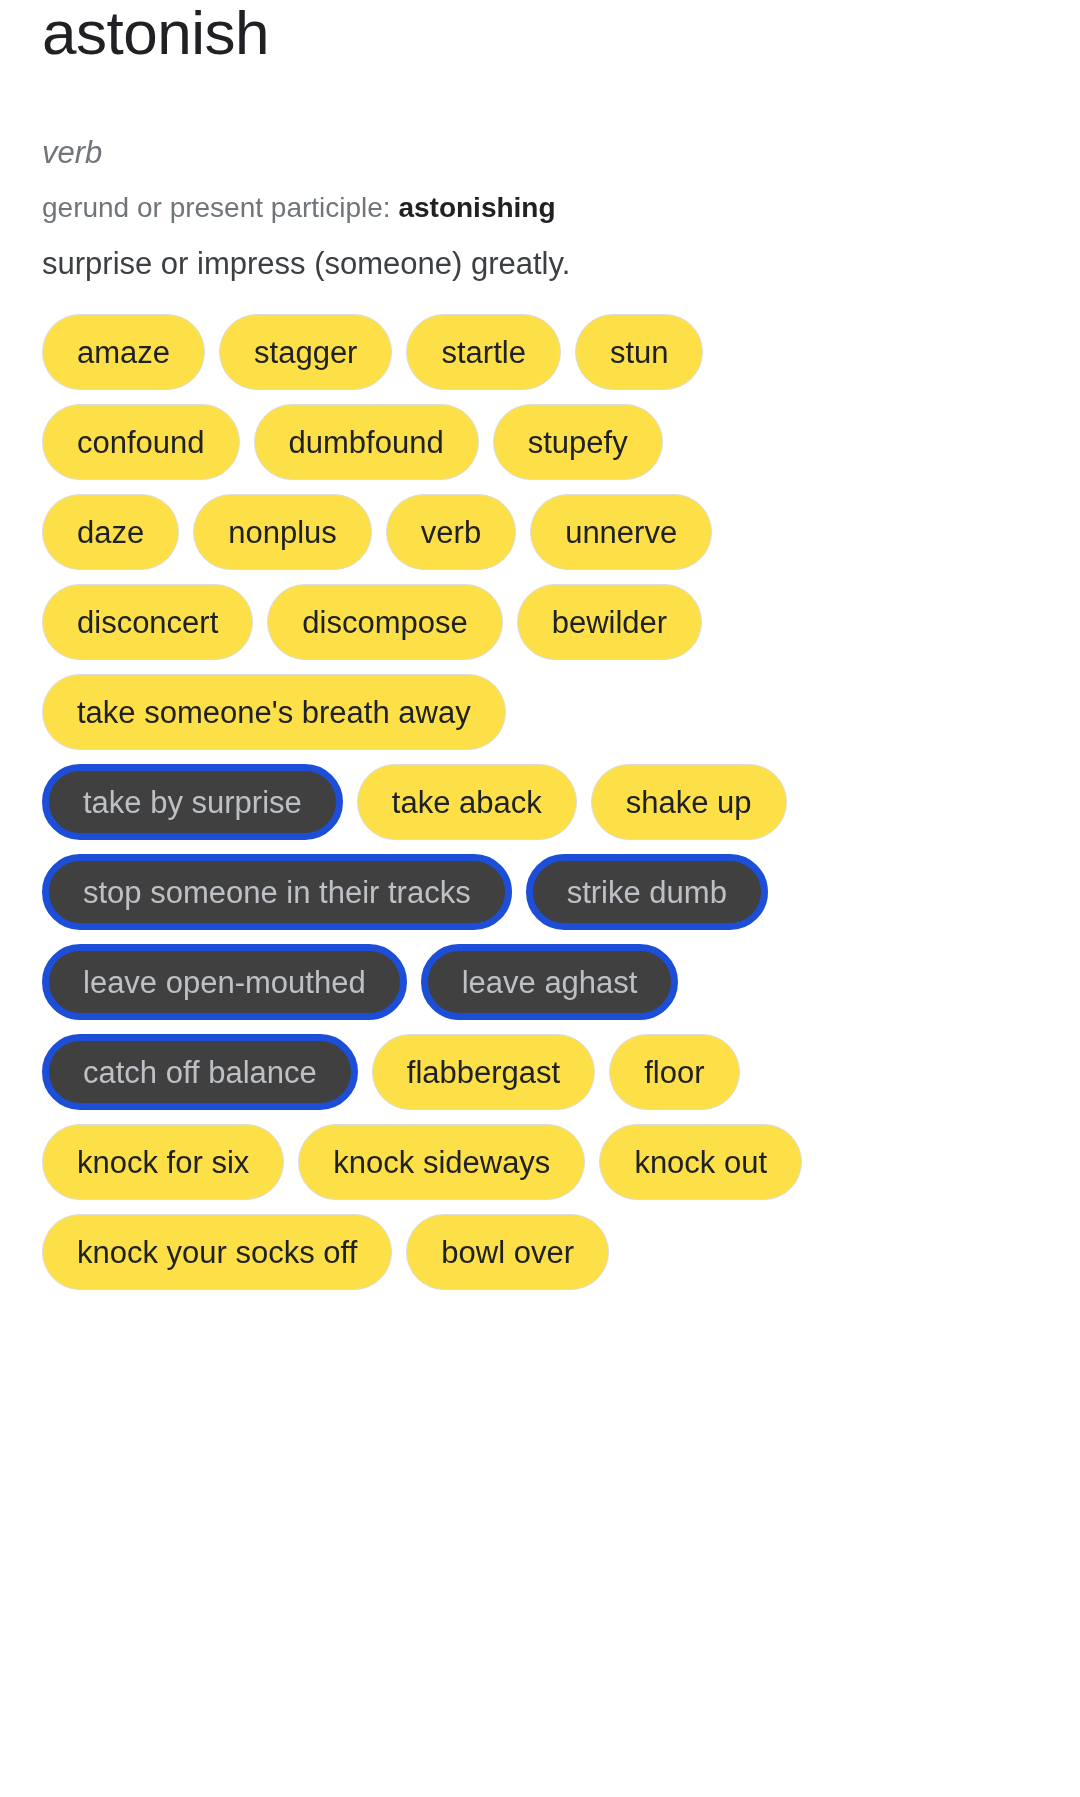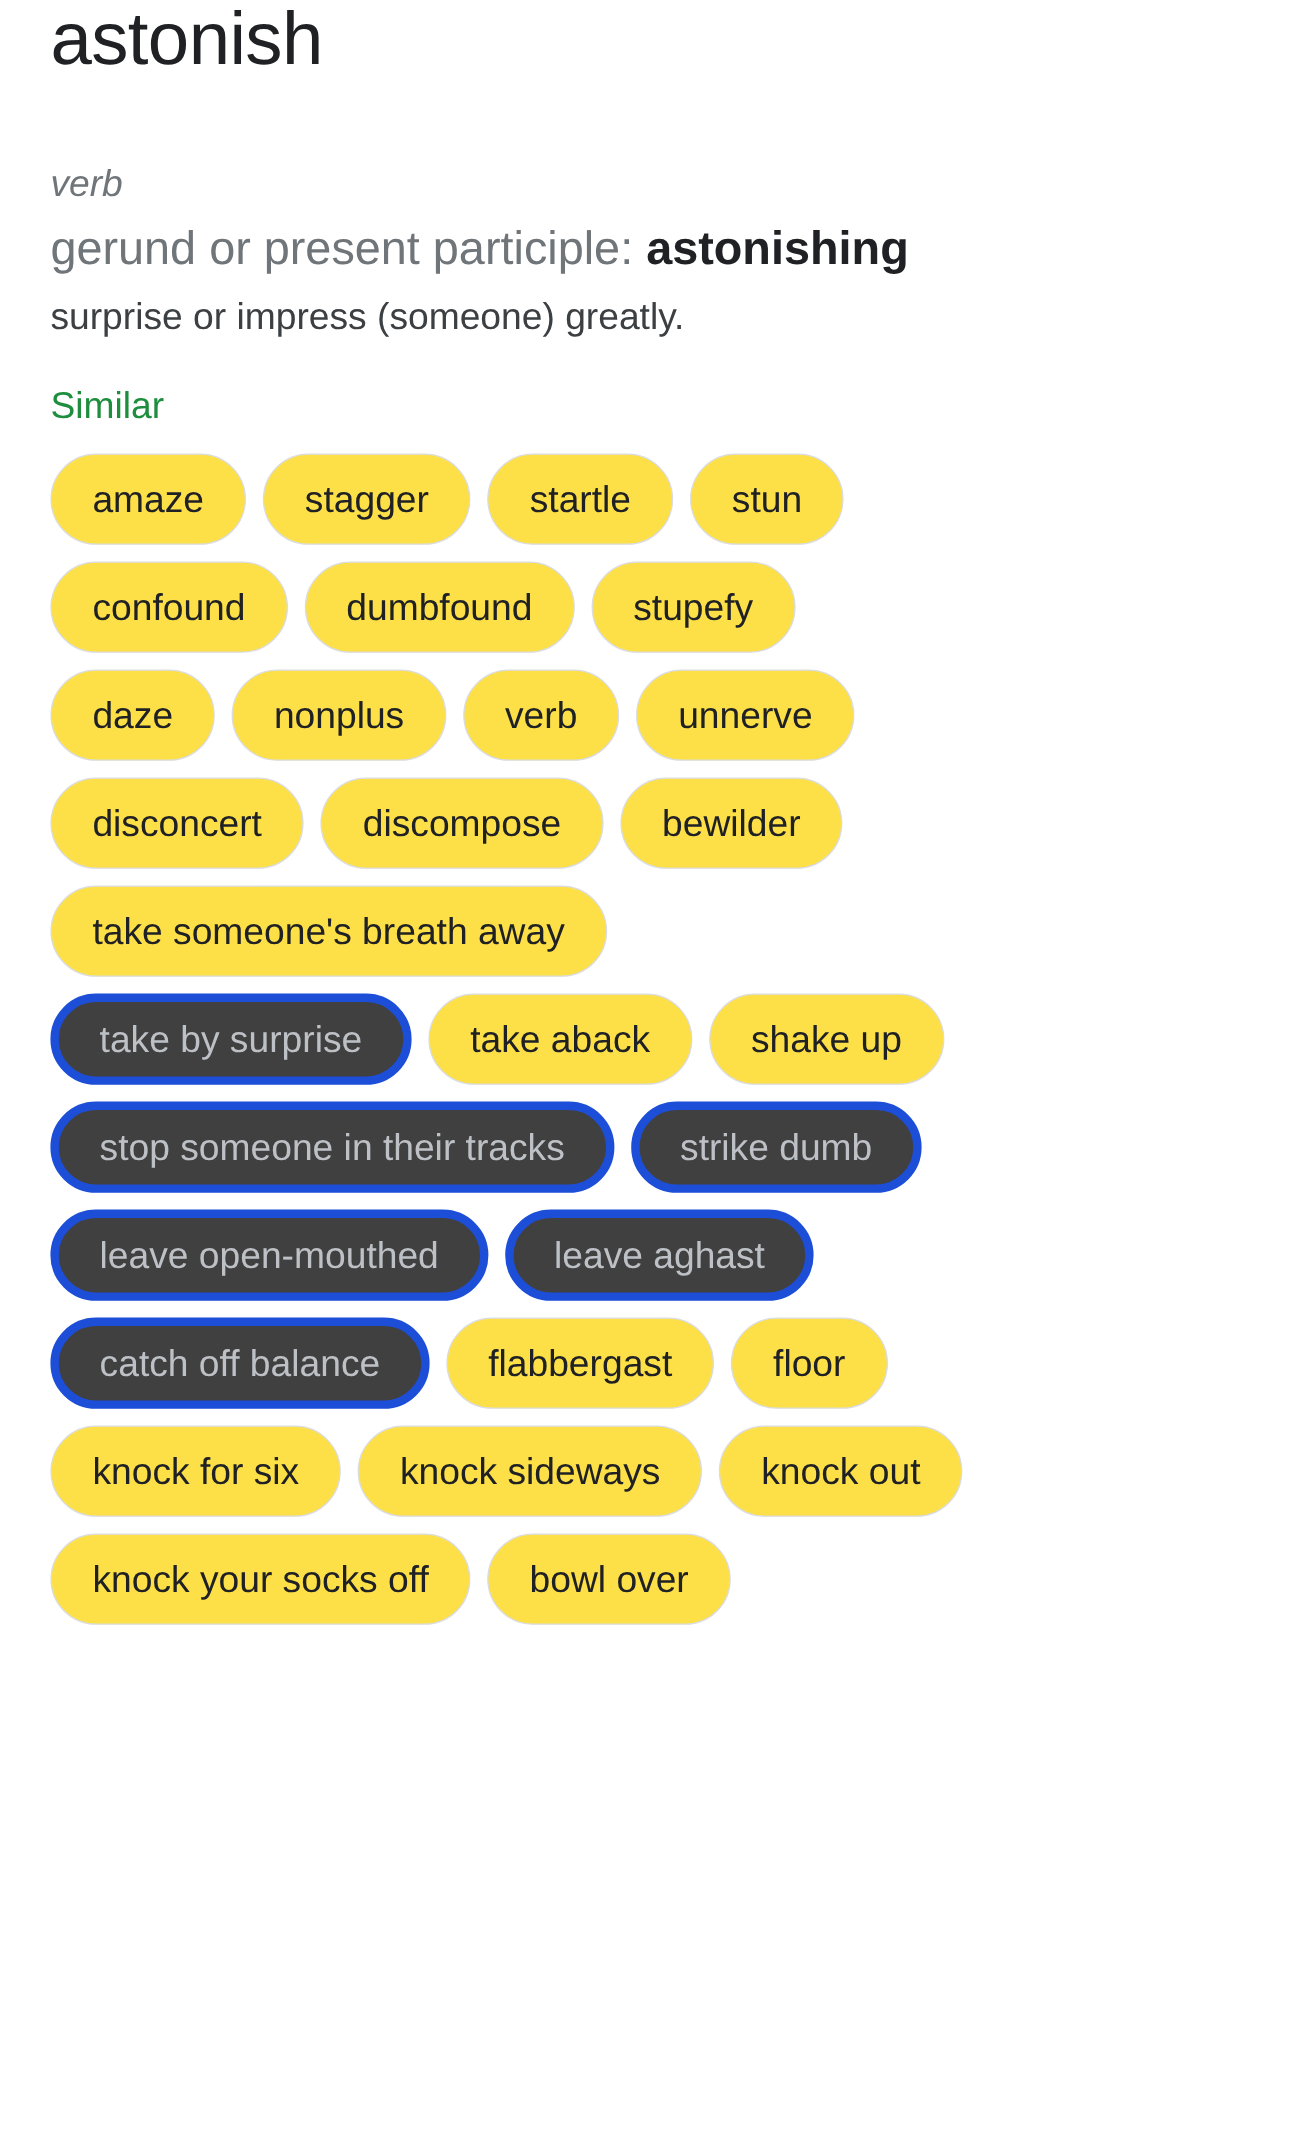--- a/index.html
+++ b/index.html
@@ -42,21 +42,21 @@
     margin-top: 48px;
   }
   .pos {
     font-style: italic;
     font-size: 31px;
     line-height: 54px;
     color: #70757a;
     display: block;
   }
   .inflection {
-    font-size: 39px;
+    font-size: 28px;
     line-height: 56px;
     color: #70757a;
     display: block;
   }
   .inflection .infl-value {
     color: #202124;
     font-weight: 700;
   }
   .sense {
     font-size: 31px;
@@ -117,21 +117,20 @@
   <h1 class="headword">astonish</h1>
 
   <div class="defblock">
     <span class="pos">verb</span>
 
     <span class="inflection"><span>gerund or present participle: </span><span class="infl-value">astonishing</span></span>
 
     <span class="sense">surprise or impress (someone) greatly.</span>
   </div>
 
-  <span class="similar-heading">Similar</span>
 
   <div class="chips" id="chips">
       <span class="chip outlined">amaze</span>
       <span class="chip outlined">stagger</span>
       <span class="chip outlined">startle</span>
       <span class="chip outlined">stun</span>
       <span class="chip outlined">confound</span>
       <span class="chip outlined">dumbfound</span>
       <span class="chip outlined">stupefy</span>
       <span class="chip outlined">daze</span>

